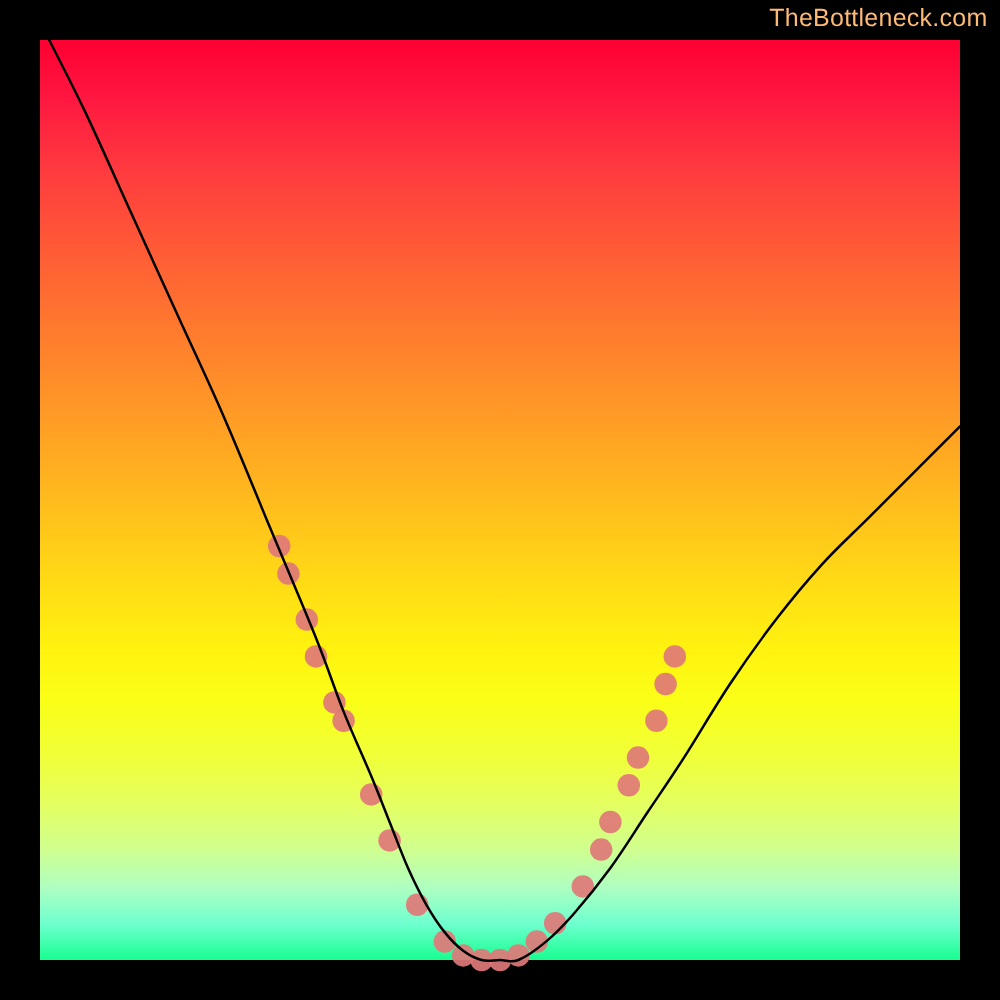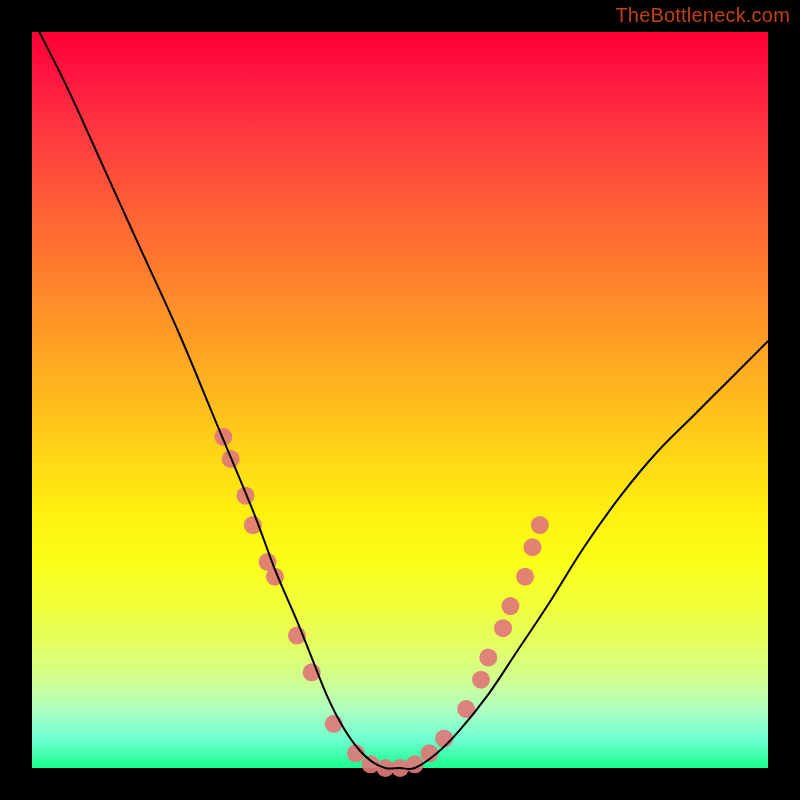--- a/index.html
+++ b/index.html
@@ -39,21 +39,21 @@
       #d0ff90 88%,
       #b0ffc0 92%,
       #70ffd0 96%,
       #18ff90 100%
     );
   }
   .watermark {
     position: absolute;
     top: 4px;
     right: 10px;
-    color: #c2410c;
+    color: #fdba74;
     font-size: 20px;
     font-weight: 500;
     letter-spacing: 0.2px;
     user-select: none;
   }
   svg.curve {
     position: absolute;
     left: 0;
     top: 0;
     width: 100%;

